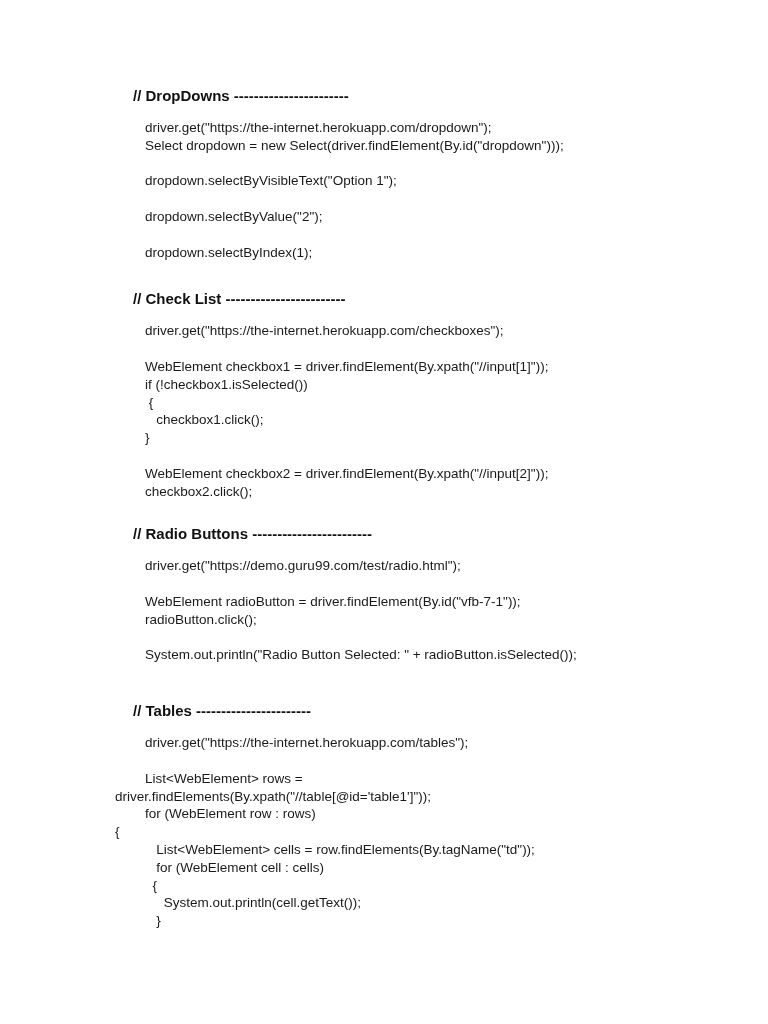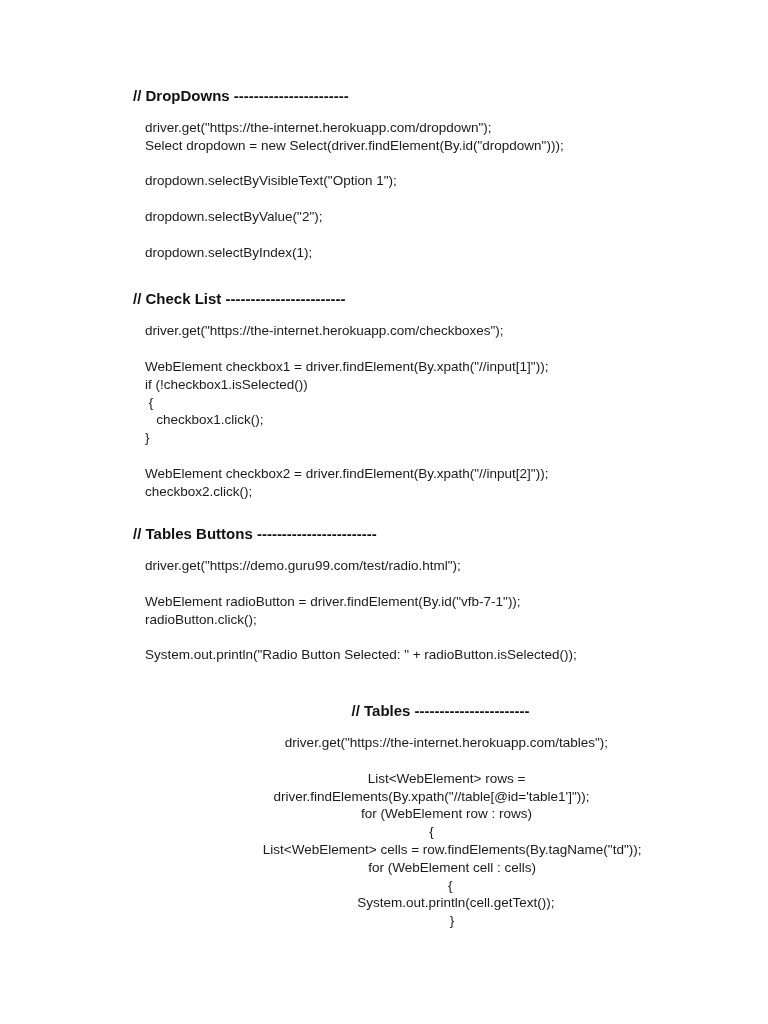--- a/index.html
+++ b/index.html
@@ -37,21 +37,21 @@
     line-height: 17.8px;
     margin: 13px 0 0 12px;
     white-space: pre;
     color: #1a1a1a;
   }
   .code-block.outdent {
     margin-left: -18px;
   }
   .sec-2 { margin-top: 28px; }
   .sec-3 { margin-top: 24px; }
-  .sec-4 { margin-top: 37px; text-align: center; }
+  .sec-4 { margin-top: 37px; }
 </style>
 </head>
 <body style="background: rgb(255, 255, 255);">
 
 <div class="page" style="color: rgb(26, 26, 26);">
 
   <div class="section sec-1">
     <div class="section-header">// DropDowns -----------------------</div>
     <pre class="code-block">driver.get("https://the-internet.herokuapp.com/dropdown");
 Select dropdown = new Select(driver.findElement(By.id("dropdown")));
@@ -71,21 +71,21 @@
 if (!checkbox1.isSelected())
  {
    checkbox1.click();
 }
 
 WebElement checkbox2 = driver.findElement(By.xpath("//input[2]"));
 checkbox2.click();</pre>
   </div>
 
   <div class="section sec-3">
-    <div class="section-header">// Tables Buttons ------------------------</div>
+    <div class="section-header">// Radio Buttons ------------------------</div>
     <pre class="code-block">driver.get("https://demo.guru99.com/test/radio.html");
 
 WebElement radioButton = driver.findElement(By.id("vfb-7-1"));
 radioButton.click();
 
 System.out.println("Radio Button Selected: " + radioButton.isSelected());</pre>
   </div>
 
   <div class="section sec-4">
     <div class="section-header">// Tables -----------------------</div>

